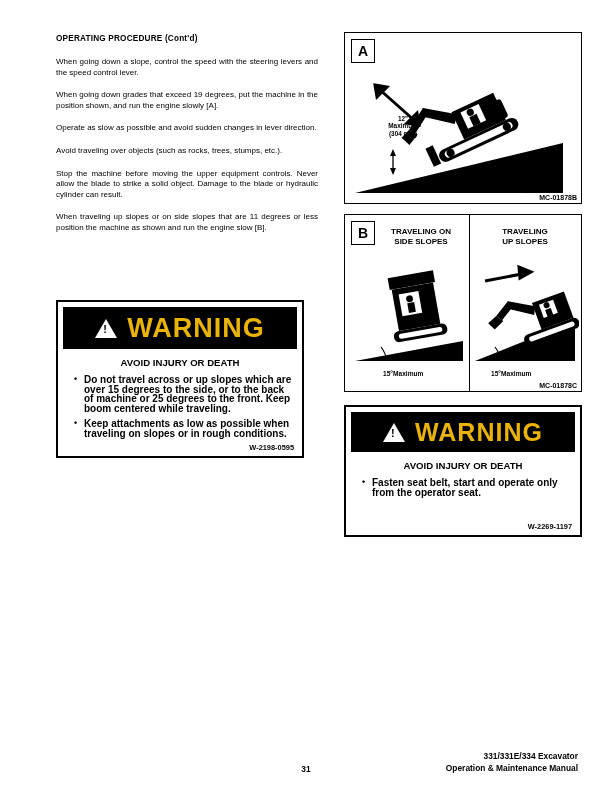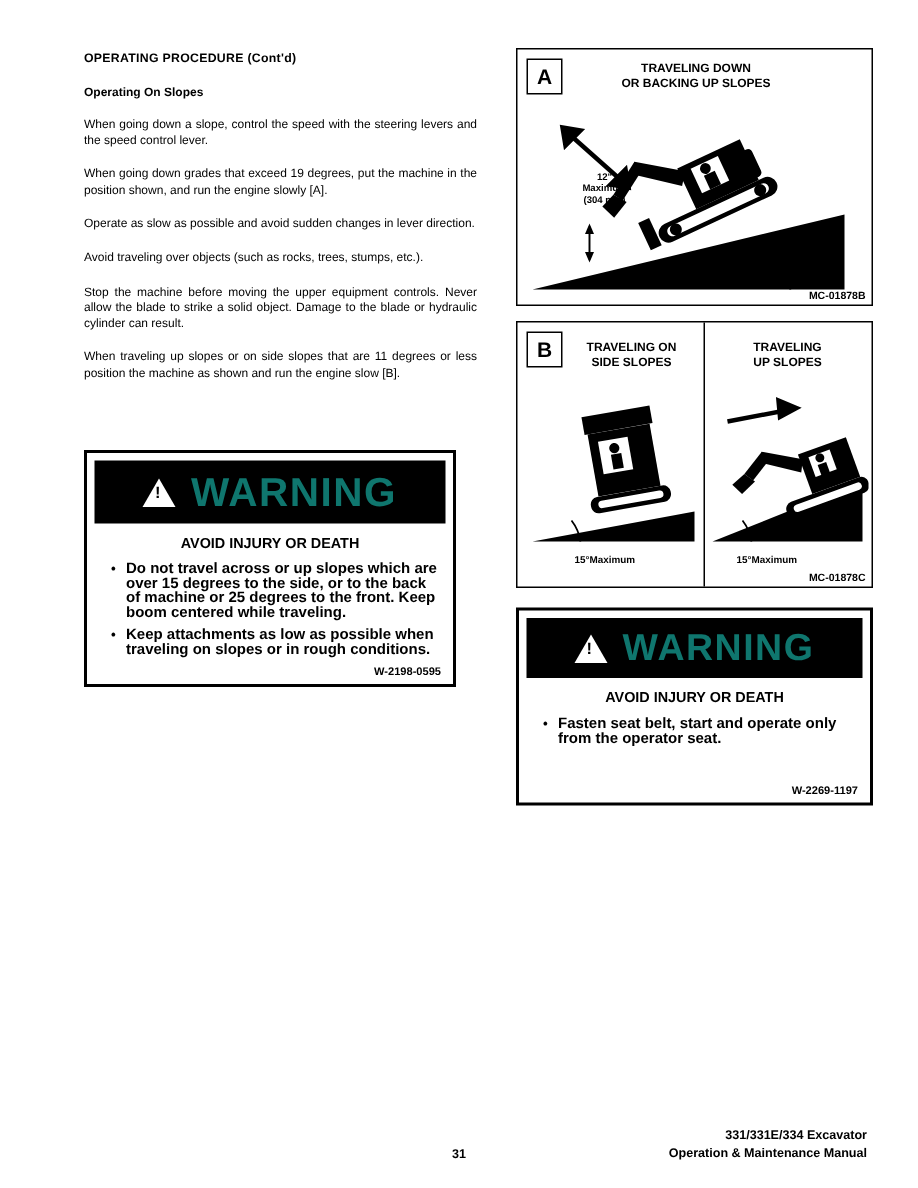--- a/index.html
+++ b/index.html
@@ -56,21 +56,21 @@
     box-sizing: border-box;
   }
   .warn-left {
     left: 56px;
     top: 300px;
     width: 248px;
     height: 158px;
   }
   .warn-banner {
     background: #000;
-    color: #0f766e;
+    color: #eab308;
     height: 42px;
     margin: 5px;
     display: flex;
     align-items: center;
     justify-content: center;
     gap: 10px;
   }
   .warn-banner .tri {
     display: inline-block;
     width: 0; height: 0;
@@ -210,21 +210,20 @@
     line-height: 12px;
   }
 </style>
 </head>
 <body>
 
 <div class="page">
 
   <div class="left-col">
     <div class="section-title">OPERATING PROCEDURE (Cont'd)</div>
-    <div class="sub-title">Operating On Slopes</div>
 
     <p class="body">When going down a slope, control the speed with the steering levers and the speed control lever.</p>
     <p class="body">When going down grades that exceed 19 degrees, put the machine in the position shown, and run the engine slowly [A].</p>
     <p class="body">Operate as slow as possible and avoid sudden changes in lever direction.</p>
     <p class="body">Avoid traveling over objects (such as rocks, trees, stumps, etc.).</p>
     <p class="body">Stop the machine before moving the upper equipment controls. Never allow the blade to strike a solid object. Damage to the blade or hydraulic cylinder can result.</p>
     <p class="body">When traveling up slopes or on side slopes that are 11 degrees or less position the machine as shown and run the engine slow [B].</p>
   </div>
 
   <div class="warning-box warn-left">
@@ -235,24 +234,20 @@
     <div class="warn-sub">AVOID INJURY OR DEATH</div>
     <ul class="warn-list">
       <li>Do not travel across or up slopes which are over 15 degrees to the side, or to the back of machine or 25 degrees to the front.  Keep boom centered while traveling.</li>
       <li>Keep attachments as low as possible when traveling on slopes or in rough conditions.</li>
     </ul>
     <div class="warn-code">W-2198-0595</div>
   </div>
 
   <div class="panel panel-a">
     <div class="letter-box" style="left:6px; top:6px;">A</div>
-    <div class="panel-title" style="top:8px; left:14px; width:210px;">
-      <span>TRAVELING DOWN</span><br>
-      <span>OR BACKING UP SLOPES</span>
-    </div>
 
     <svg class="ill" style="left:4px; top:32px;" width="230" height="136" viewBox="0 0 230 136">
 
       <path d="M6 128 L214 128 L214 78 Z" fill="#000"></path>
 
       <g transform="translate(66,40) rotate(-25)">
 
         <rect x="0" y="52" width="86" height="13" rx="6.5" fill="#000"></rect>
         <rect x="6" y="55" width="74" height="7" rx="3.5" fill="#fff"></rect>
         <circle cx="12" cy="58.5" r="4" fill="#000"></circle>

